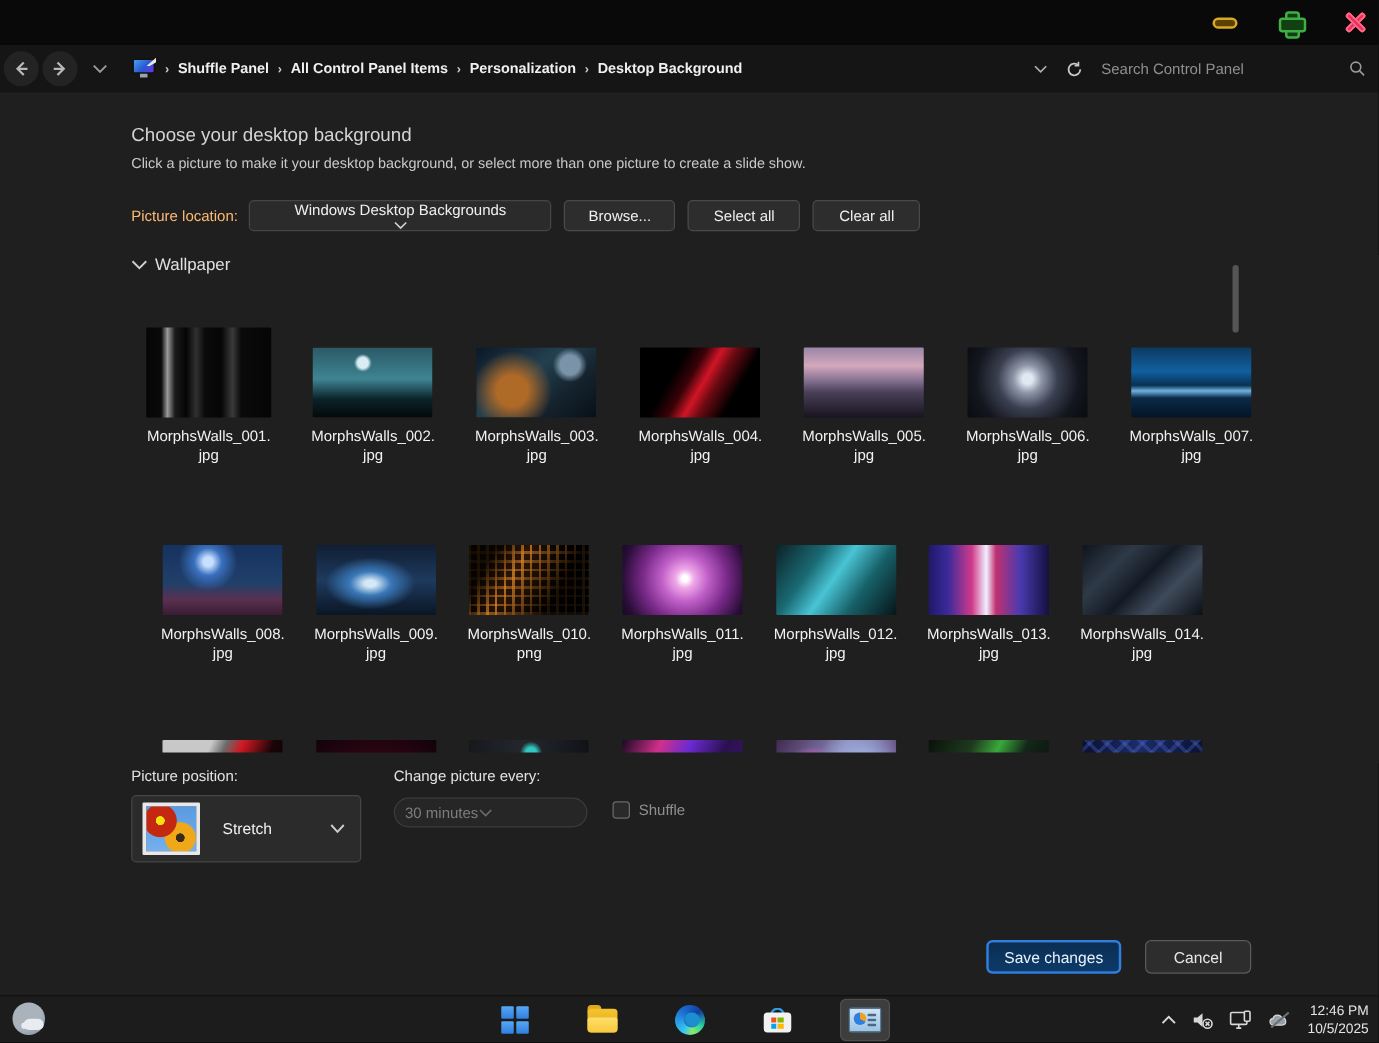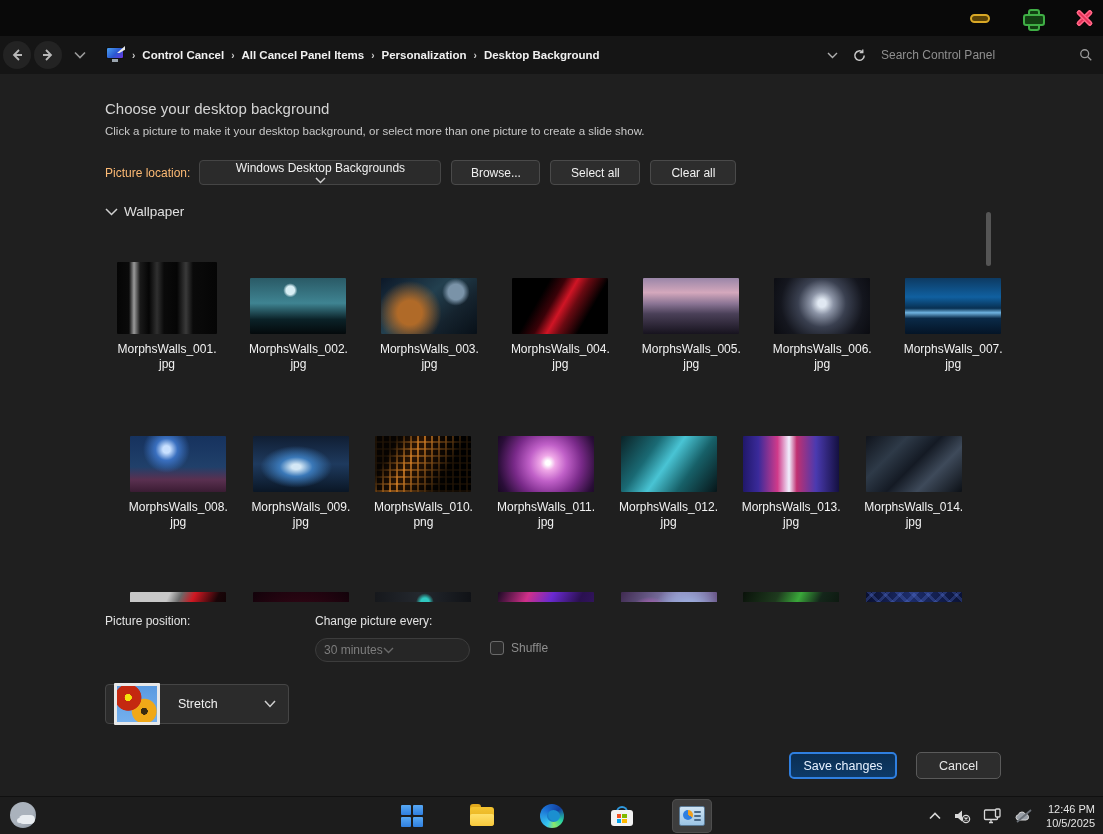--- a/index.html
+++ b/index.html
@@ -56,21 +56,21 @@
   .wp-row { position:absolute; left:117px; width:858px; display:grid; grid-template-columns:repeat(7,1fr); }
   .wp-row1 { top:184px;gap:32px; } .wp-row2 { top:342px; }
   .wp-row3 { top:498px; height:30px; overflow:hidden; }
   .wp-cell { display:flex; flex-direction:column; align-items:center; cursor:pointer; }
   .wp-thumbbox { height:76px; display:flex; align-items:flex-end; justify-content:center; }
   .wp-thumb { width:96px; height:56px; border-radius:1px; }
   .wp-thumb.tall { width:100px; height:72px; }
   .wp-label { margin-top:8px; font-size:12px; color:#f2f2f2; text-align:center; line-height:15px; }
   
   .pos-label { position:absolute; left:105px; top:540px; font-size:12px; color:#e2e2e2; }
-  .pos-select { position:absolute; left:105px; top:562px; width:184px; height:40px; background:#2b2b2b; border:1px solid #454545; border-radius:4px; display:flex; align-items:center; padding:0 12px 0 8px; cursor:pointer;margin-top:48px; }
+  .pos-select { position:absolute; left:105px; top:562px; width:184px; height:54px; background:#2b2b2b; border:1px solid #454545; border-radius:4px; display:flex; align-items:center; padding:0 12px 0 8px; cursor:pointer; }
   .pos-thumb { width:46px; height:42px; border:3px solid #e8e8e8; border-radius:1px;
     background: radial-gradient(circle at 28% 32%, #f5e20a 0 9%, #c42810 10% 34%, transparent 36%),
                 radial-gradient(circle at 68% 70%, #3a2a10 0 9%, #f0a818 10% 32%, transparent 35%),
                 linear-gradient(180deg,#5a9ae0 0%,#74b0ee 100%); }
   .pos-text { flex:1; text-align:left; padding-left:18px; font-size:12.5px; color:#f0f0f0; }
   .chg-label { position:absolute; left:315px; top:540px; font-size:12px; color:#e2e2e2; }
   .chg-select { position:absolute; left:315px; top:564px; width:155px; height:24px; background:#262626; border:1px solid #3c3c3c; border-radius:12px; display:flex; align-items:center; padding:0 8px; font-size:12px; color:#7d7d7d; cursor:default; }
   .shuffle { position:absolute; left:490px; top:567px; display:flex; align-items:center; gap:7px; cursor:default; }
   .shuffle-box { width:14px; height:14px; border:1px solid #6a6a6a; border-radius:3px; background:#2a2a2a; }
   .shuffle-lab { font-size:12px; color:#8f8f8f; }
@@ -145,23 +145,23 @@
           <path d="M1 1.5 L6 6.5 L11 1.5"></path>
         </svg>
     </div>
     <div class="crumb-icon">
       <div class="scr"></div>
         <div class="brush"></div>
         <div class="stand"></div>
     </div>
     <div class="breadcrumb">
       <span class="crumb-sep">›</span>
-      <span class="crumb">Control Cancel</span>
+      <span class="crumb">Shuffle Panel</span>
       <span class="crumb-sep">›</span>
-      <span class="crumb">All Cancel Panel Items</span>
+      <span class="crumb">All Control Panel Items</span>
       <span class="crumb-sep">›</span>
       <span class="crumb">Personalization</span>
       <span class="crumb-sep">›</span>
       <span class="crumb">Desktop Background</span>
     </div>
     <div class="nav-right">
       <span class="addr-chev">
         <svg width="11" height="7" viewBox="0 0 11 7" fill="none" stroke="#b0b0b0" stroke-width="1.4">
             <path d="M1 1 L5.5 5.5 L10 1"></path>
           </svg>

